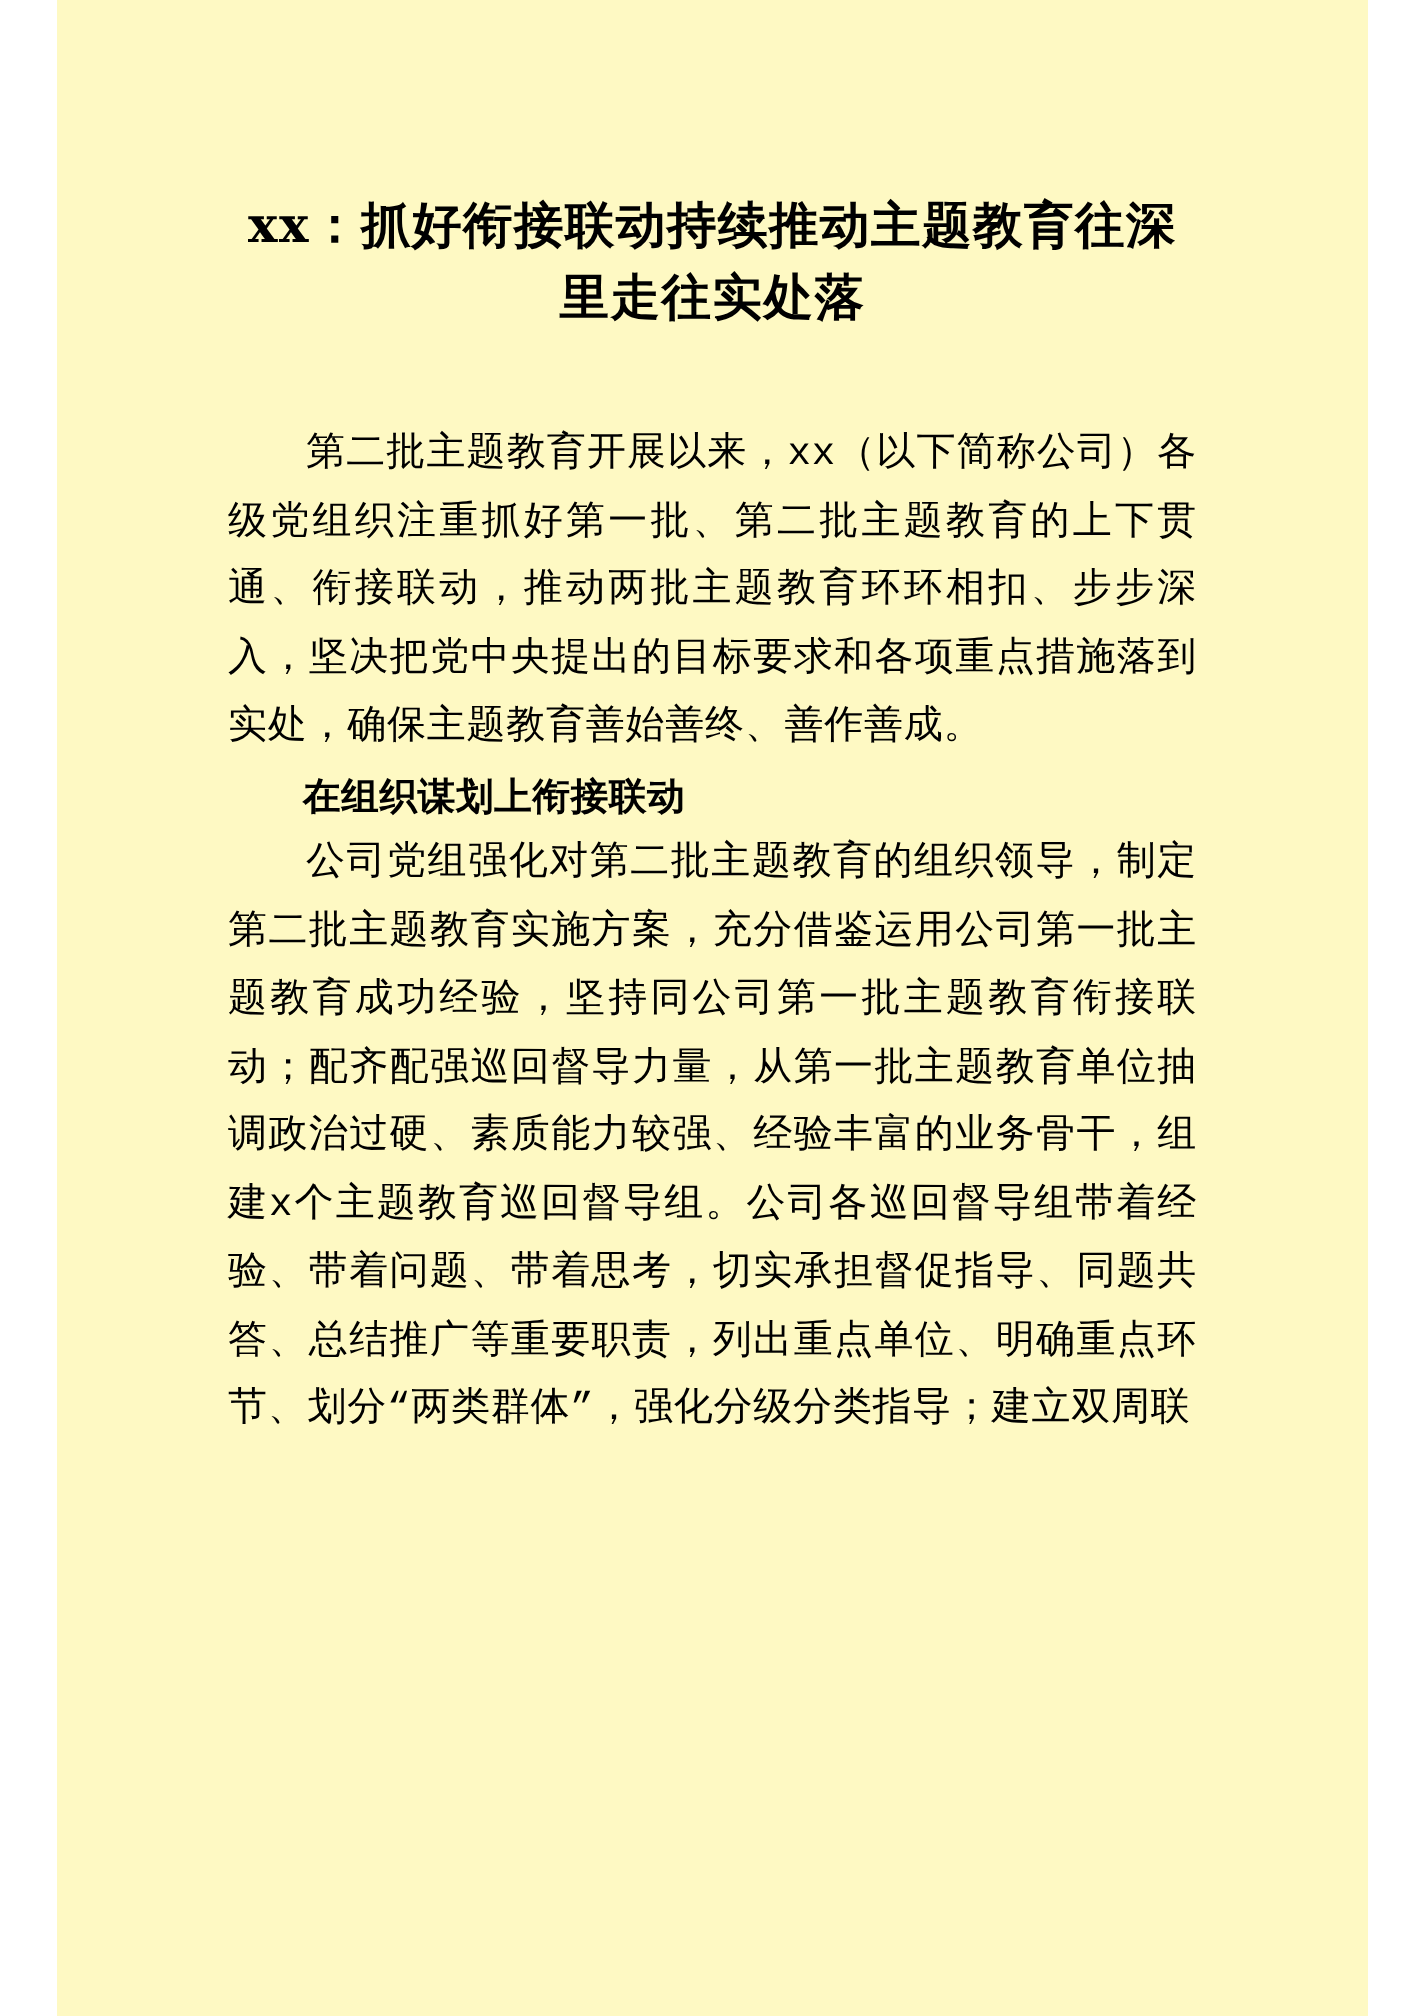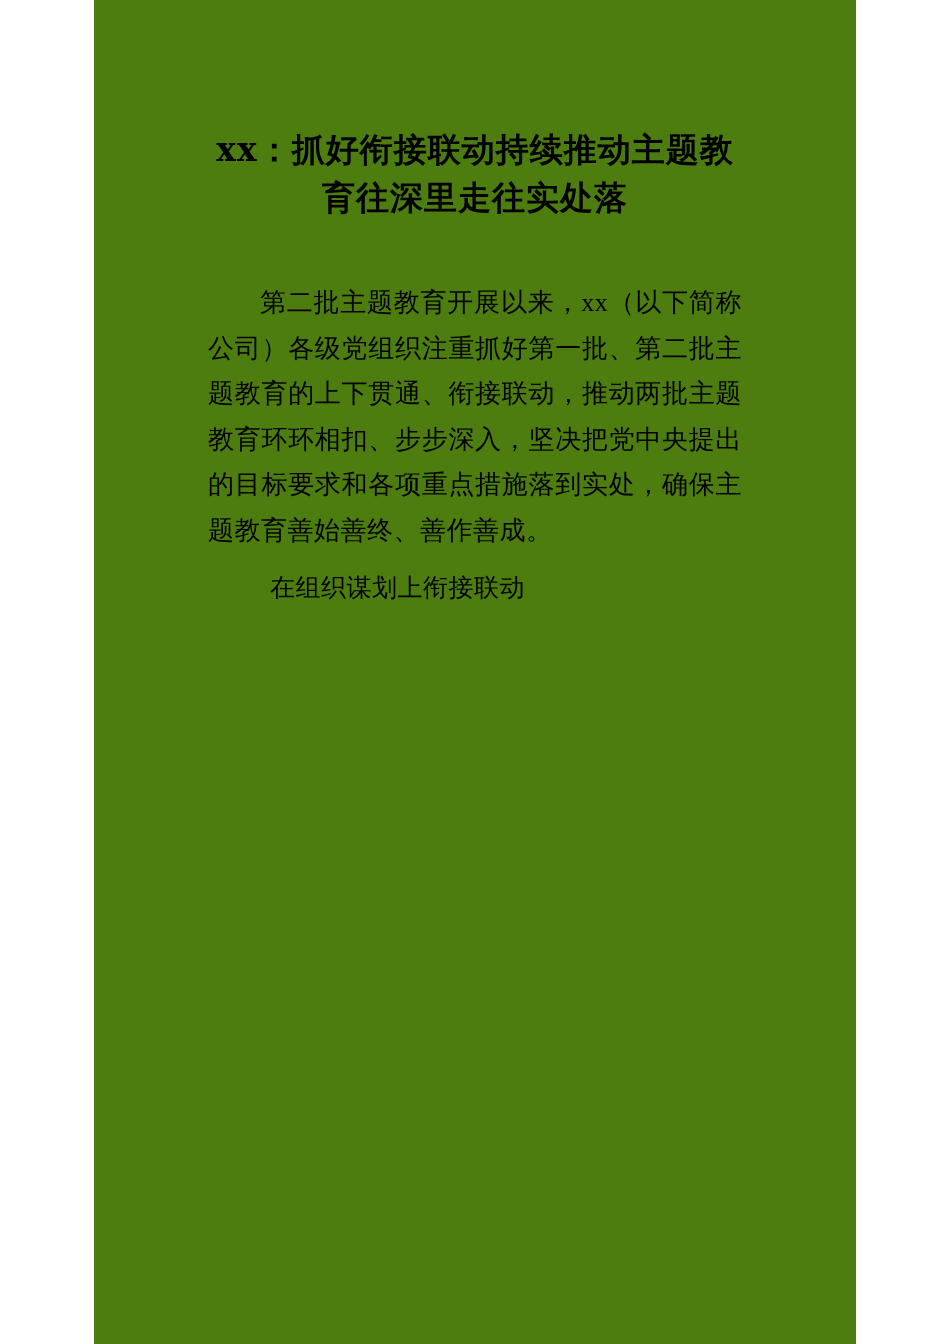--- a/index.html
+++ b/index.html
@@ -2,66 +2,67 @@
 <html><head>
 <meta charset="utf-8">
 <style>
   html, body {
     margin: 0;
     padding: 0;
     background: #ffffff;
   }
   .page {
     position: relative;
-    width: 762px;
+    width: 874px;
     height: 1344px;
     margin: 0 auto;
-    background: #4d7c0f;
+    background: #fef9c3;
     box-sizing: border-box;
     padding: 126px 114px 0 114px;
     overflow: hidden;
     color: #000000;
   }
   .doc-title {
     font-family: "DejaVu Serif", "Liberation Serif", serif;
     font-size: 33px;
     font-weight: 700;
     line-height: 48px;
     text-align: center;
     margin: 0 0 58px 0;
     letter-spacing: 1px;
     color: #000000;
   }
   .body-para {
-    font-family: Liberation Serif, serif;
+    font-family: Liberation Mono, monospace;
     font-size: 26px;
     line-height: 45.5px;
     text-align: justify;
     text-justify: inter-ideograph;
     text-indent: 2em;
     margin: 0;
     letter-spacing: 0.5px;
     color: #000000;
   }
   .section-heading {
     font-family: "DejaVu Sans", "Liberation Sans", sans-serif;
     font-size: 25px;
     line-height: 45.5px;
-    font-weight: 400;
+    font-weight: 700;
     text-align: left;
     text-indent: 2em;
-    margin: 12px;
+    margin: 0;
     letter-spacing: 0.5px;
     color: #000000;
   }
 </style>
 </head>
 <body>
 
 <div class="page">
   <h1 class="doc-title">xx：抓好衔接联动持续推动主题教育往深里走往实处落</h1>
 
   <p class="body-para">第二批主题教育开展以来，xx（以下简称公司）各级党组织注重抓好第一批、第二批主题教育的上下贯通、衔接联动，推动两批主题教育环环相扣、步步深入，坚决把党中央提出的目标要求和各项重点措施落到实处，确保主题教育善始善终、善作善成。</p>
 
   <p class="section-heading">在组织谋划上衔接联动</p>
 
 
+  <p class="body-para">公司党组强化对第二批主题教育的组织领导，制定第二批主题教育实施方案，充分借鉴运用公司第一批主题教育成功经验，坚持同公司第一批主题教育衔接联动；配齐配强巡回督导力量，从第一批主题教育单位抽调政治过硬、素质能力较强、经验丰富的业务骨干，组建x个主题教育巡回督导组。公司各巡回督导组带着经验、带着问题、带着思考，切实承担督促指导、同题共答、总结推广等重要职责，列出重点单位、明确重点环节、划分“两类群体”，强化分级分类指导；建立双周联</p>
 </div>
 
 </body></html>

